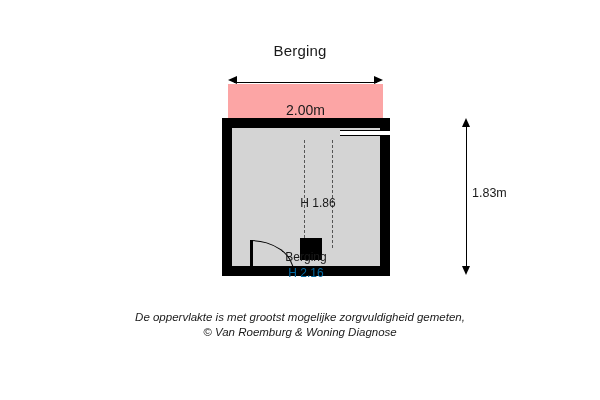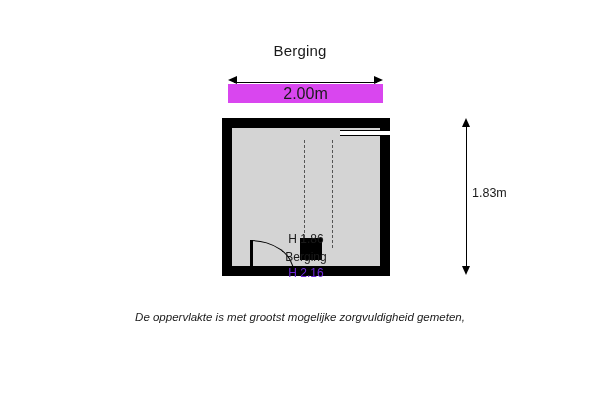--- a/index.html
+++ b/index.html
@@ -64,23 +64,23 @@
   .dim-top .arrow-r {
     right: 0;
     border-left: 9px solid #000;
   }
   .dim-top .label {
     position: absolute;
     left: 0;
     top: 12px;
     width: 155px;
     text-align: center;
-    font-size: 16px;
-    background: #d946ef;
-    padding-top: 1px;
+    font-size: 14px;
+    background: #fca5a5;
+    padding-top: 18px;
   }
 
   
   .dim-right {
     position: absolute;
     left: 458px;
     top: 118px;
     width: 30px;
     height: 157px;
   }
@@ -195,45 +195,44 @@
     left: 0px;
     top: 142px;
     width: 48px;
     height: 3px;
     background: #000;
   }
 
   
   .h-top {
     position: absolute;
-    left: 0;
+    left: 12px;
     top: 68px;
     width: 148px;
     text-align: center;
     font-size: 12px;
     color: #1a1a1a;
-    margin-top: 36px;
   }
   .room-name {
     position: absolute;
     left: 0;
     top: 122px;
     width: 148px;
     text-align: center;
     font-size: 12px;
     color: #1a1a1a;
   }
   .h-bottom {
     position: absolute;
     left: 0;
     top: 138px;
     width: 148px;
     text-align: center;
     font-size: 12px;
-    color: #6d28d9;
+    color: #0369a1;
   }
 
   
   .disclaimer {
     position: absolute;
     left: 0;
     top: 310px;
     width: 600px;
     text-align: center;
     font-size: 11.5px;
@@ -279,15 +278,16 @@
       <div class="door-sill"></div>
 
       <div class="h-top">H 1.86</div>
       <div class="room-name">Berging</div>
       <div class="h-bottom">H 2.16</div>
     </div>
   </div>
 
   <div class="disclaimer">
     <div>De oppervlakte is met grootst mogelijke zorgvuldigheid gemeten,</div>
+    <div>© Van Roemburg &amp; Woning Diagnose</div>
   </div>
 
 </div>
 
 </body></html>

